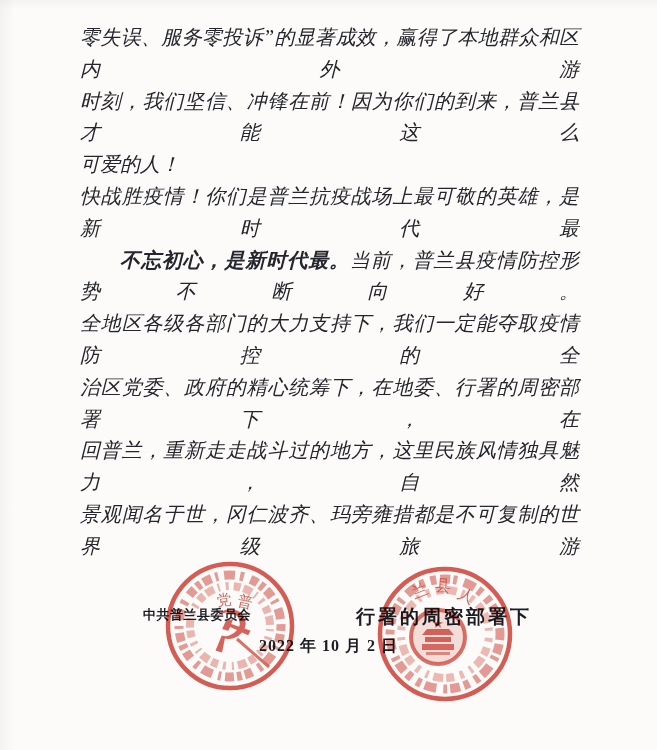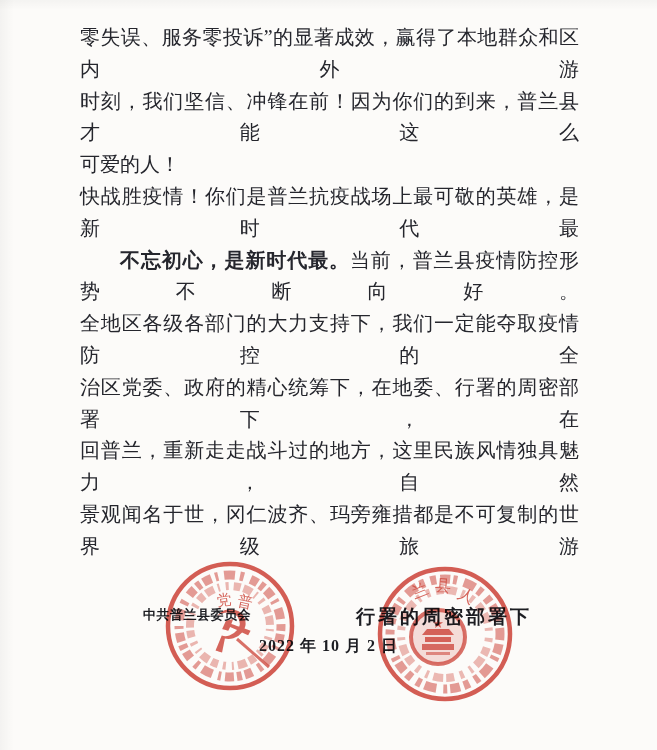--- a/index.html
+++ b/index.html
@@ -22,20 +22,21 @@
     left:80px; top:22px; width:499px;
     color:#25262d;
     font-size:20px;
     line-height:31.8px;
     text-justify:inter-character;
   }
   .line{
     min-height:31.8px;
     text-align:justify;
     text-align-last:justify;
+    font-style:italic;
   }
   .line.last{ text-align-last:left; }
   .line.indent{ text-indent:40px; }
   .line b{ font-weight:bold; }
   .sig{
     position:absolute;
     color:#1c1d22;
     font-weight:bold;
     white-space:nowrap;
   }

